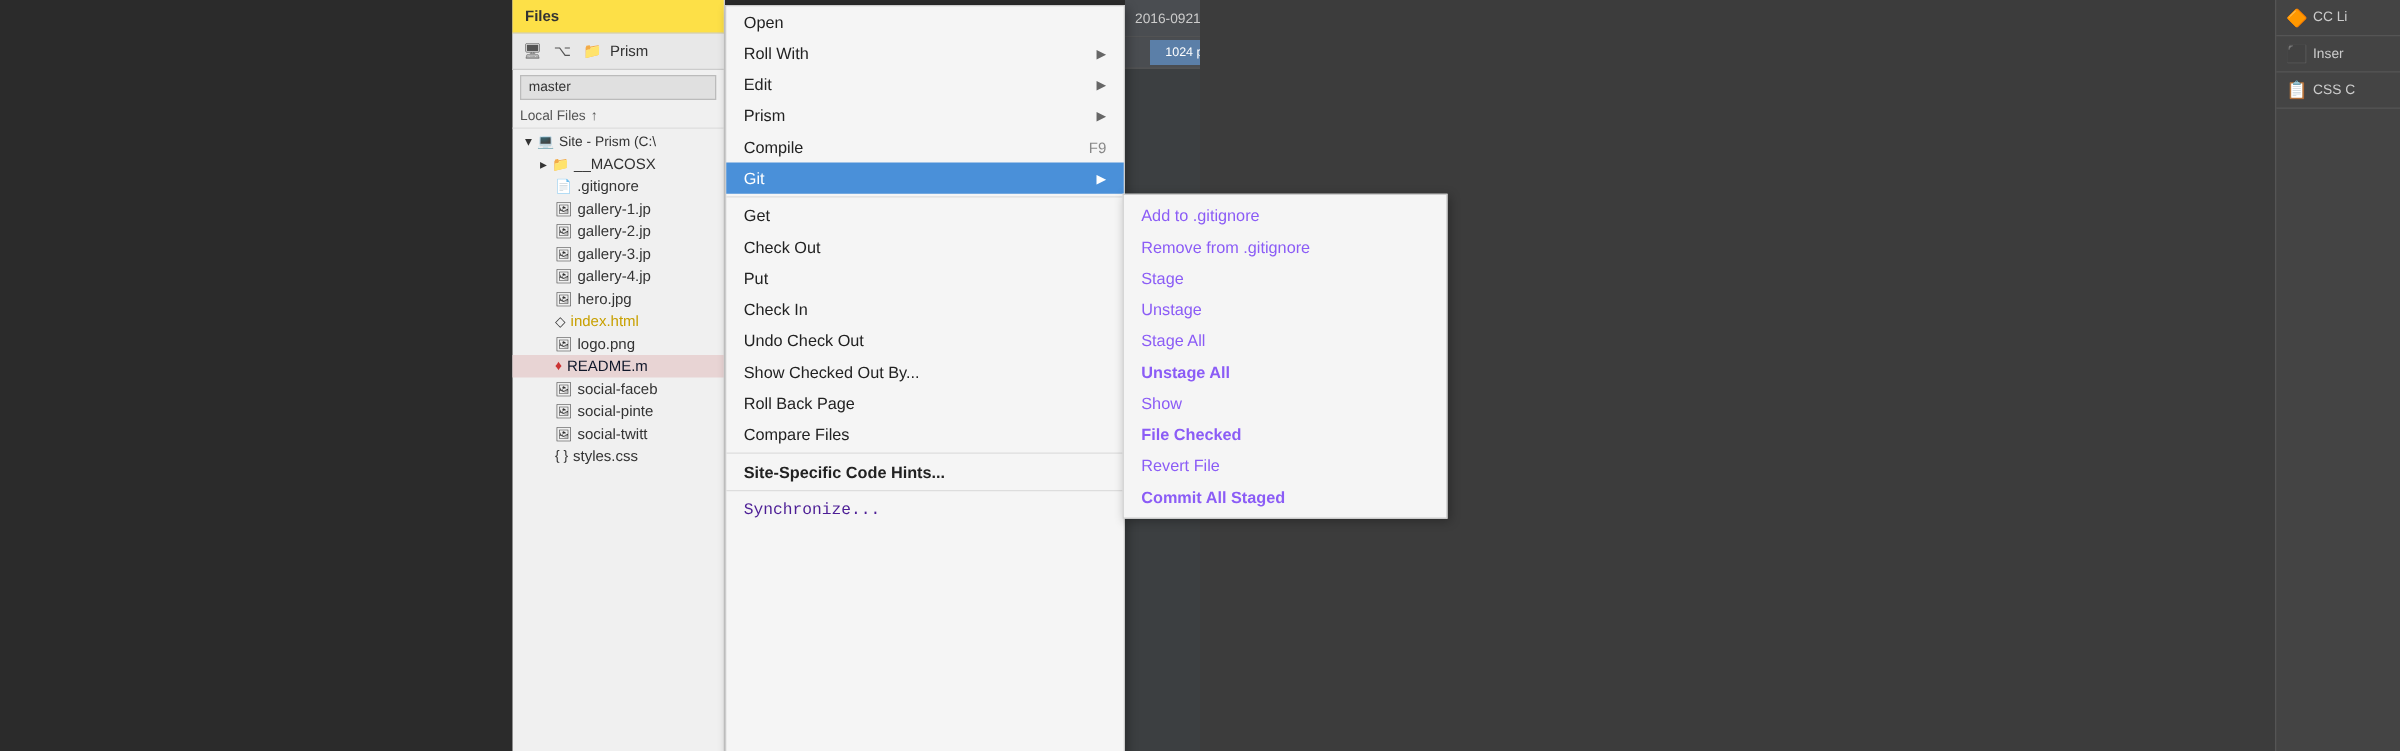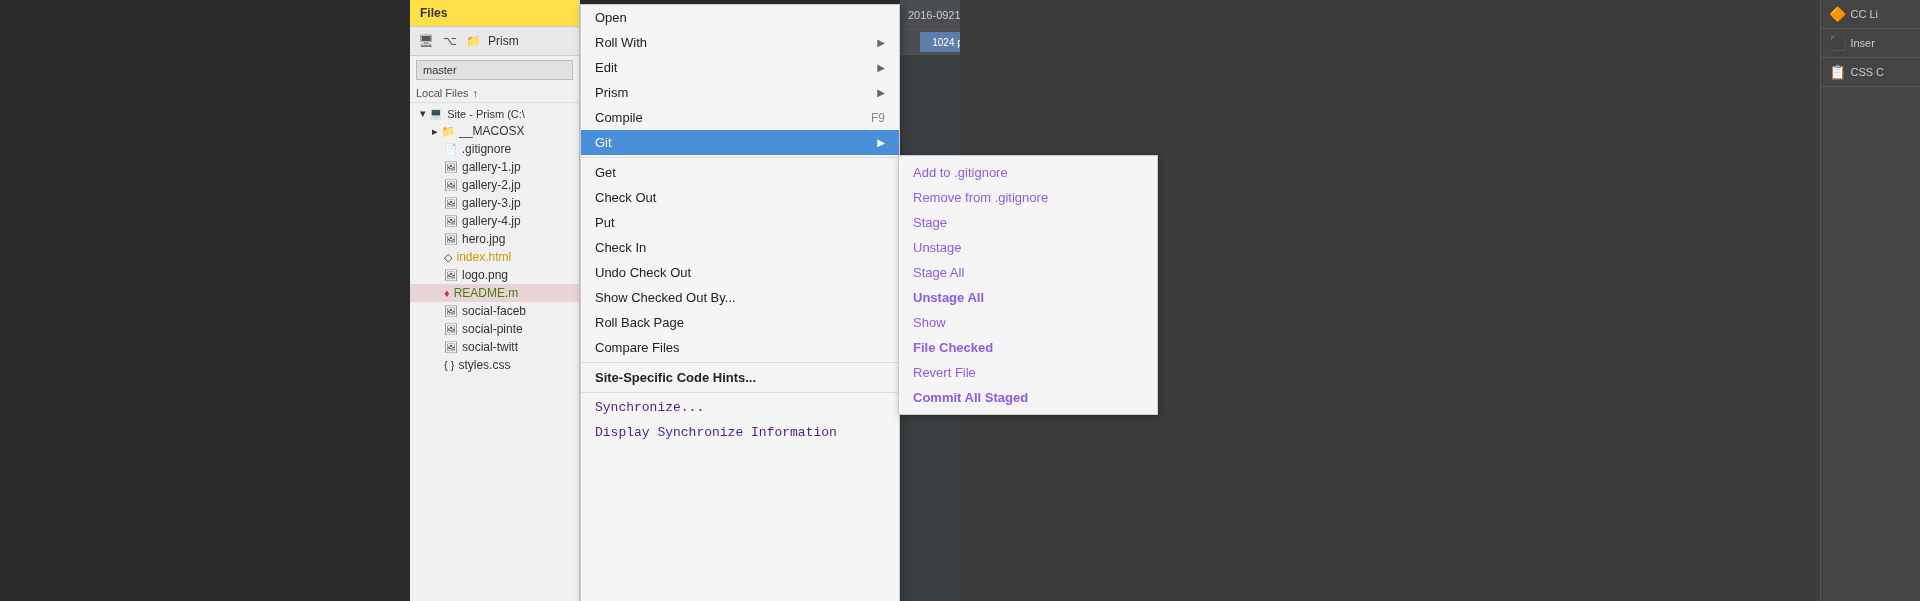--- a/index.html
+++ b/index.html
@@ -100,21 +100,21 @@
     .file-item .indent {
       display: inline-block;
     }
 
     .file-icon {
       margin-right: 4px;
       font-size: 11px;
     }
 
     .file-name-yellow { color: #c8a000; }
-    .file-name-red { color: #4d7c0f; }
+    .file-name-red { color: #0f172a; }
 
     
     .context-menu-main {
       position: absolute;
       left: 580px;
       top: 4px;
       width: 320px;
       height: 601px;
       background: #f5f5f5;
       border: 1px solid #ccc;
@@ -409,23 +409,20 @@
     <span>Compare Files</span>
   </div>
   <div class="menu-separator"></div>
   <div class="menu-item">
     <span class="bold-label">Site-Specific Code Hints...</span>
   </div>
   <div class="menu-separator"></div>
   <div class="menu-item disabled">
     <span>Synchronize...</span>
   </div>
-  <div class="menu-item disabled">
-    <span>Display Synchronize Information</span>
-  </div>
 </div>
 
 <div class="context-menu-sub">
   <div class="sub-menu-item">
     <span>Add to .gitignore</span>
   </div>
   <div class="sub-menu-item">
     <span>Remove from .gitignore</span>
   </div>
   <div class="sub-menu-item">

